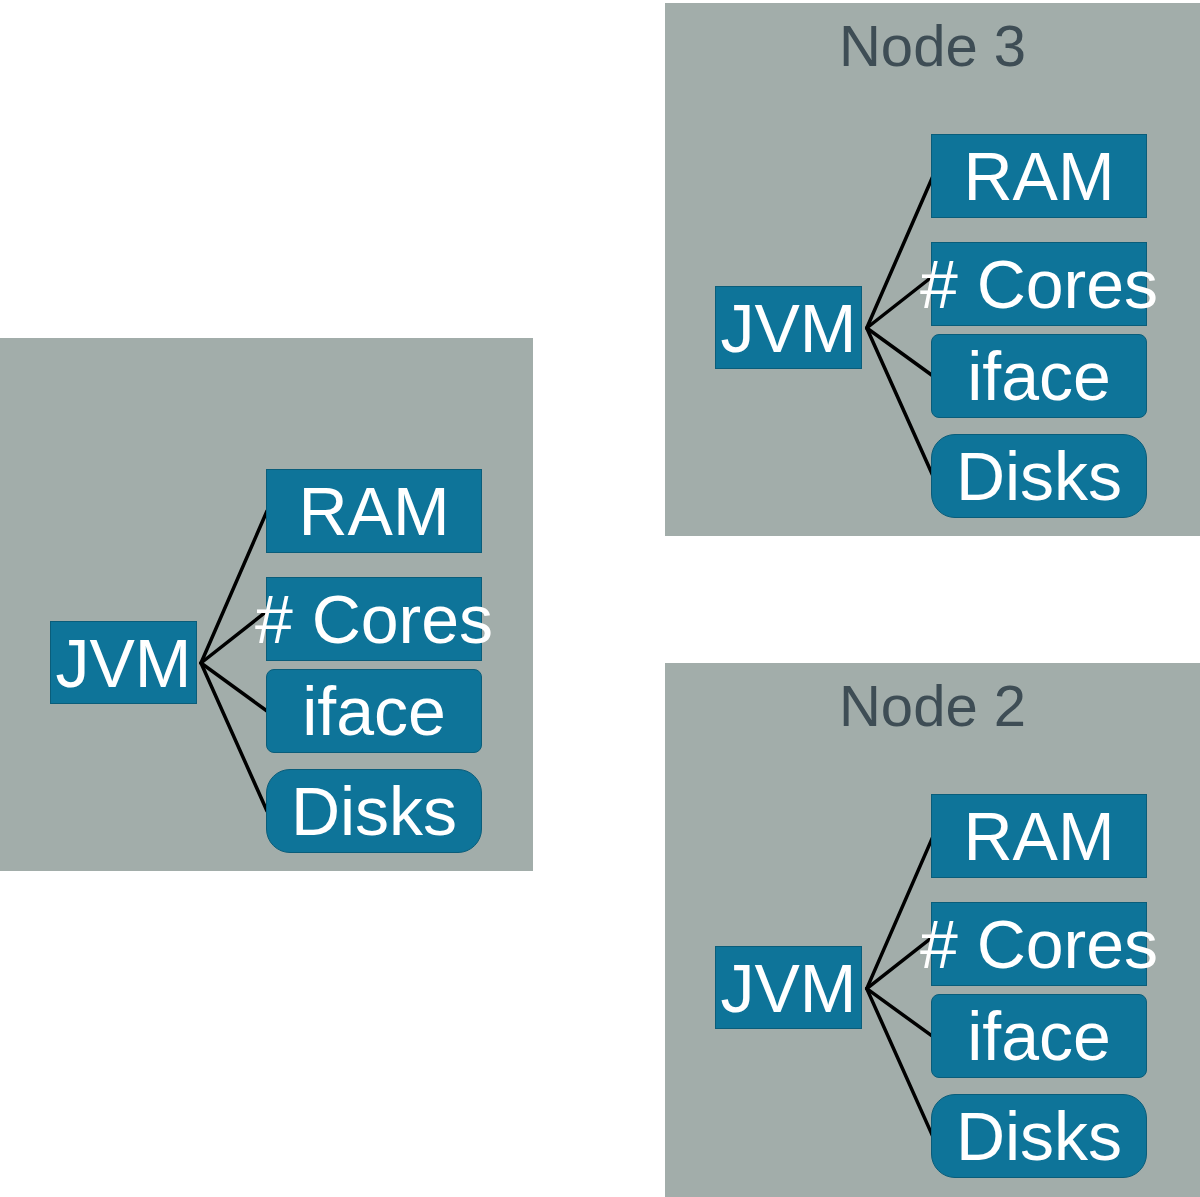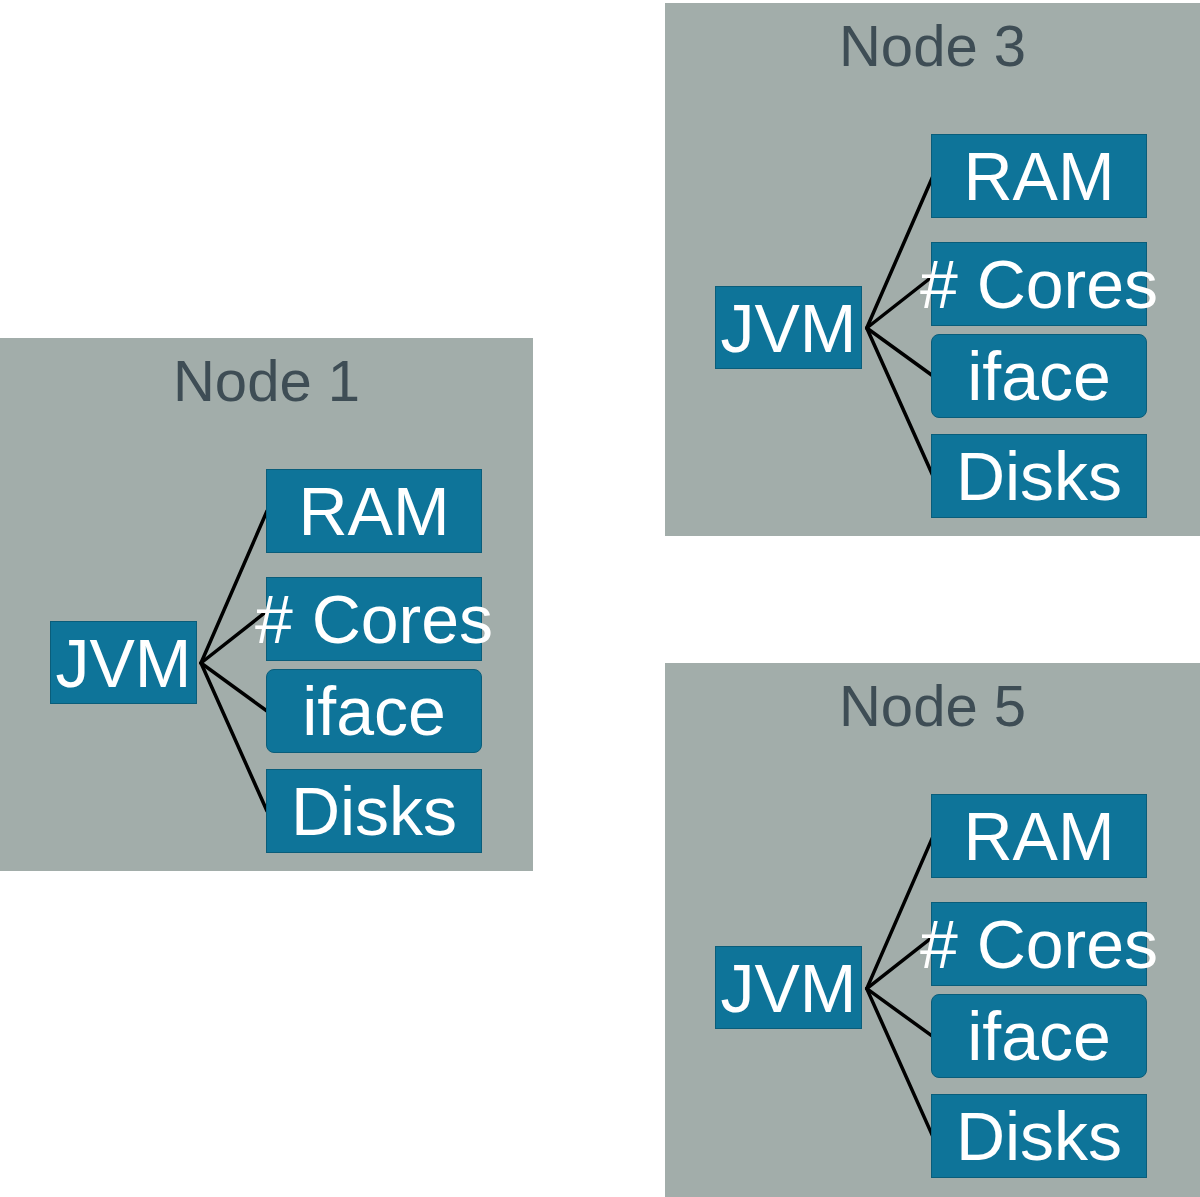--- a/index.html
+++ b/index.html
@@ -64,21 +64,21 @@
     line-height: 1;
     white-space: nowrap;
   }
 
   .root-box { left: 50px; top: 283px; width: 147px; height: 83px; text-align: center; }
 
   .child-box { left: 266px; width: 216px; height: 84px; }
   .child-0 { top: 131px; }
   .child-1 { top: 231px; margin-top: 8px; }
   .child-2 { top: 331px; border-radius: 8px; }
-  .child-3 { top: 431px; }
+  .child-3 { top: 431px; border-radius: 24px; }
 </style>
 </head>
 <body>
 
 <div class="canvas">
 
   <section class="panel panel--n3">
     <div class="panel-title">Node 3</div>
     <svg class="links" viewBox="0 0 533 533" preserveAspectRatio="none">
       <line x1="201" y1="325" x2="267" y2="173"></line>
@@ -87,36 +87,35 @@
       <line x1="201" y1="325" x2="267" y2="473"></line>
     </svg>
     <div class="box root-box">JVM</div>
     <div class="box child-box child-0">RAM</div>
     <div class="box child-box child-1"># Cores</div>
     <div class="box child-box child-2">iface</div>
     <div class="box child-box child-3">Disks</div>
   </section>
 
   <section class="panel panel--n1">
-    <div class="panel-title">Node 1</div>
     <svg class="links" viewBox="0 0 533 533" preserveAspectRatio="none">
       <line x1="201" y1="325" x2="267" y2="173"></line>
       <line x1="201" y1="325" x2="267" y2="273"></line>
       <line x1="201" y1="325" x2="267" y2="373"></line>
       <line x1="201" y1="325" x2="267" y2="473"></line>
     </svg>
     <div class="box root-box">JVM</div>
     <div class="box child-box child-0">RAM</div>
     <div class="box child-box child-1"># Cores</div>
     <div class="box child-box child-2">iface</div>
     <div class="box child-box child-3">Disks</div>
   </section>
 
   <section class="panel panel--n2">
-    <div class="panel-title">Node 5</div>
+    <div class="panel-title">Node 2</div>
     <svg class="links" viewBox="0 0 533 533" preserveAspectRatio="none">
       <line x1="201" y1="325" x2="267" y2="173"></line>
       <line x1="201" y1="325" x2="267" y2="273"></line>
       <line x1="201" y1="325" x2="267" y2="373"></line>
       <line x1="201" y1="325" x2="267" y2="473"></line>
     </svg>
     <div class="box root-box">JVM</div>
     <div class="box child-box child-0">RAM</div>
     <div class="box child-box child-1"># Cores</div>
     <div class="box child-box child-2">iface</div>

